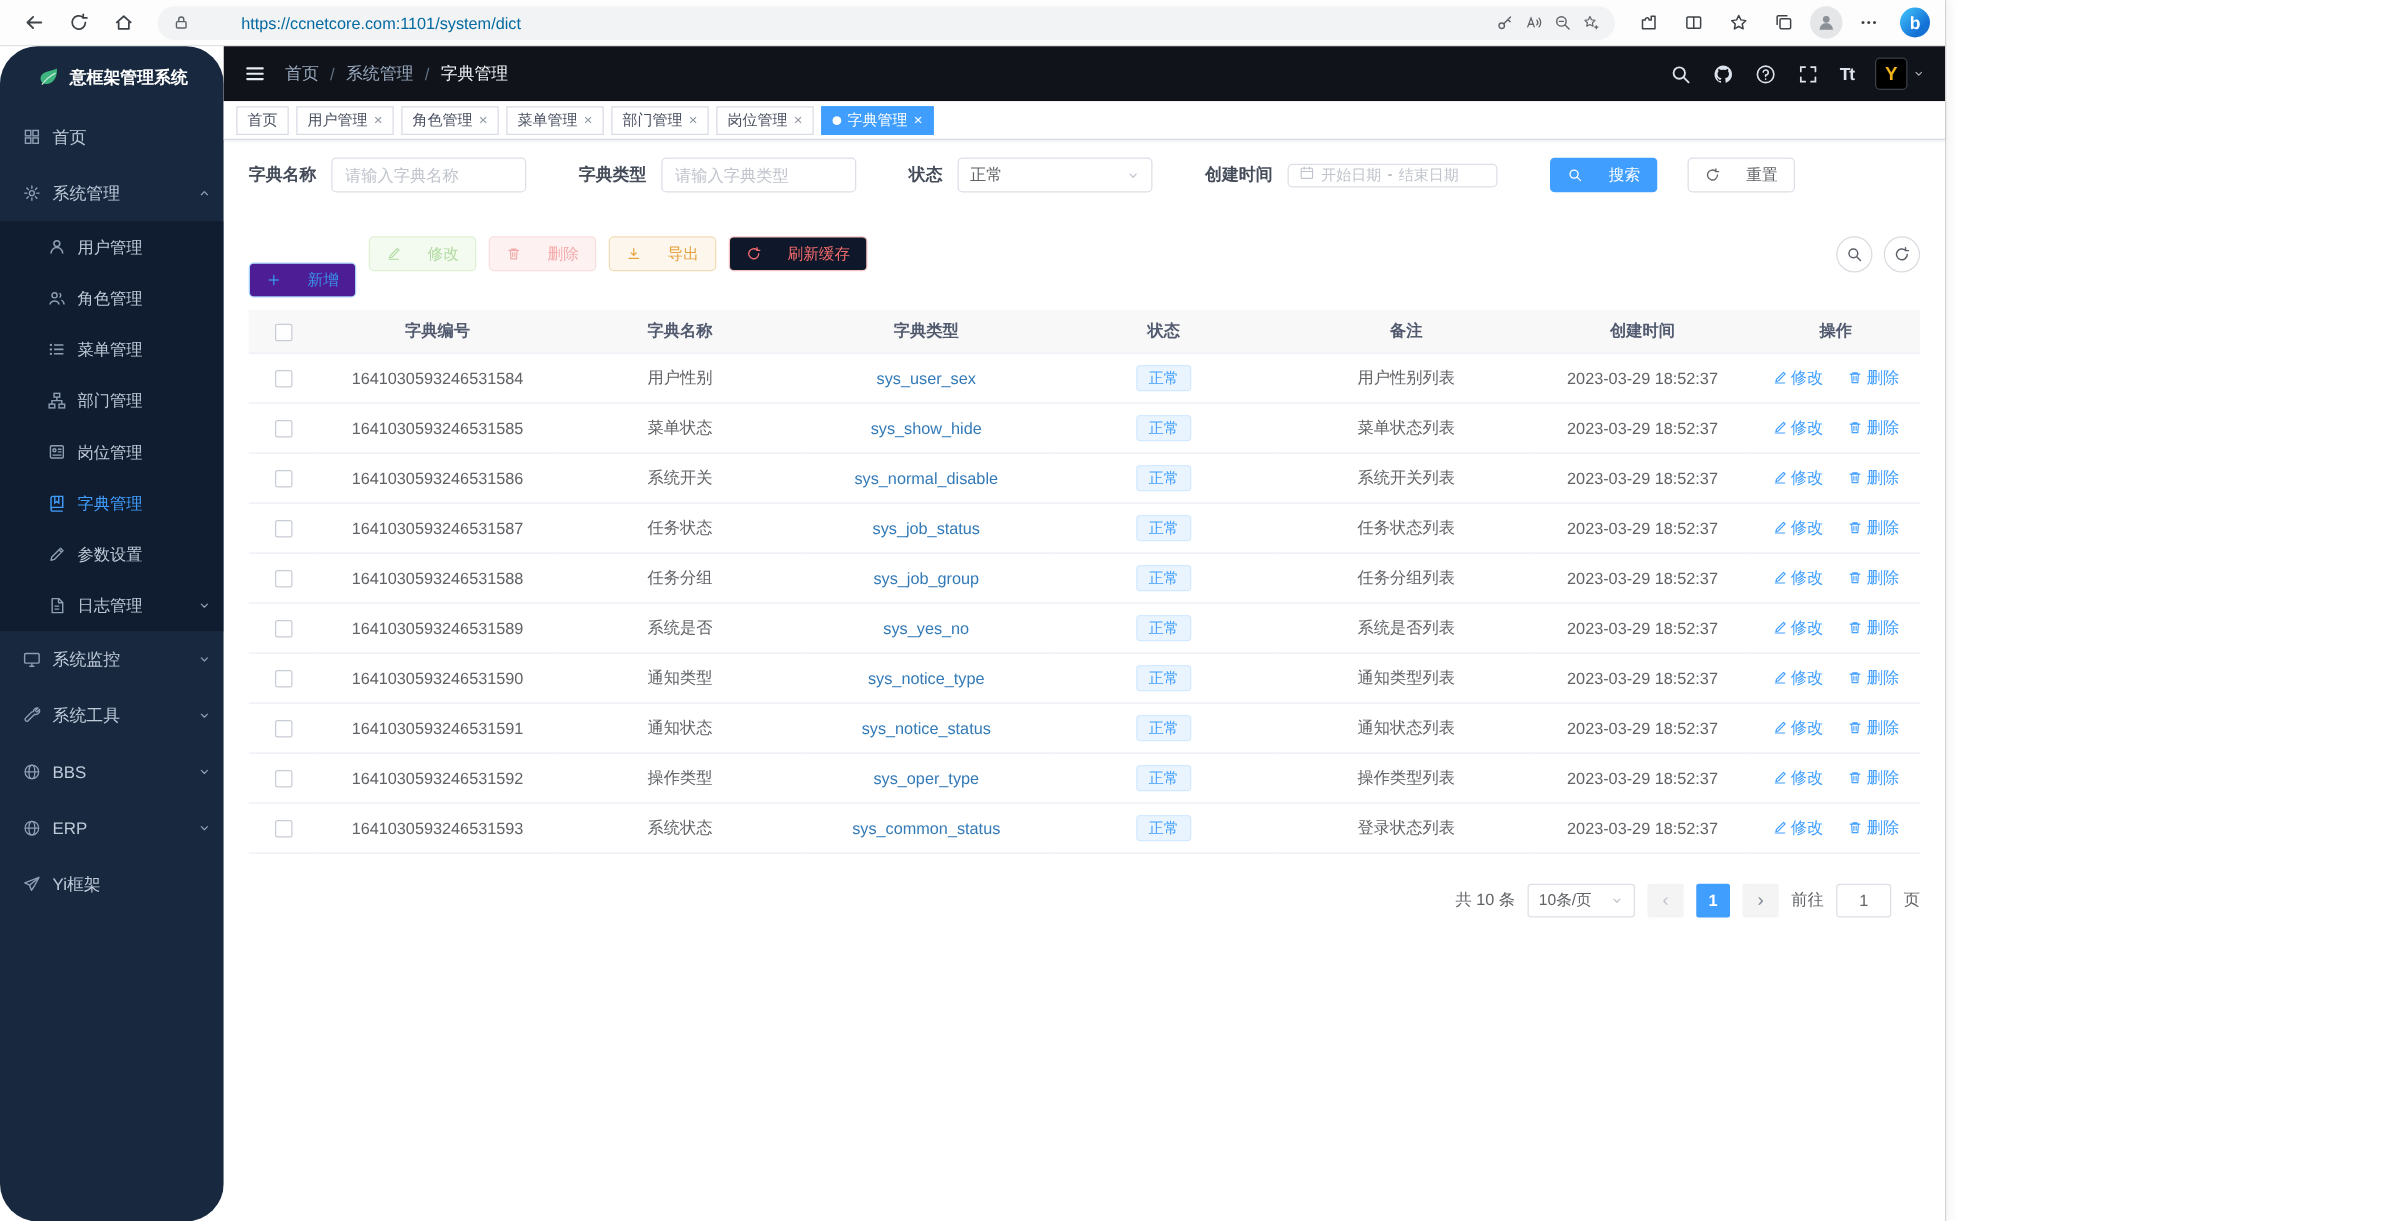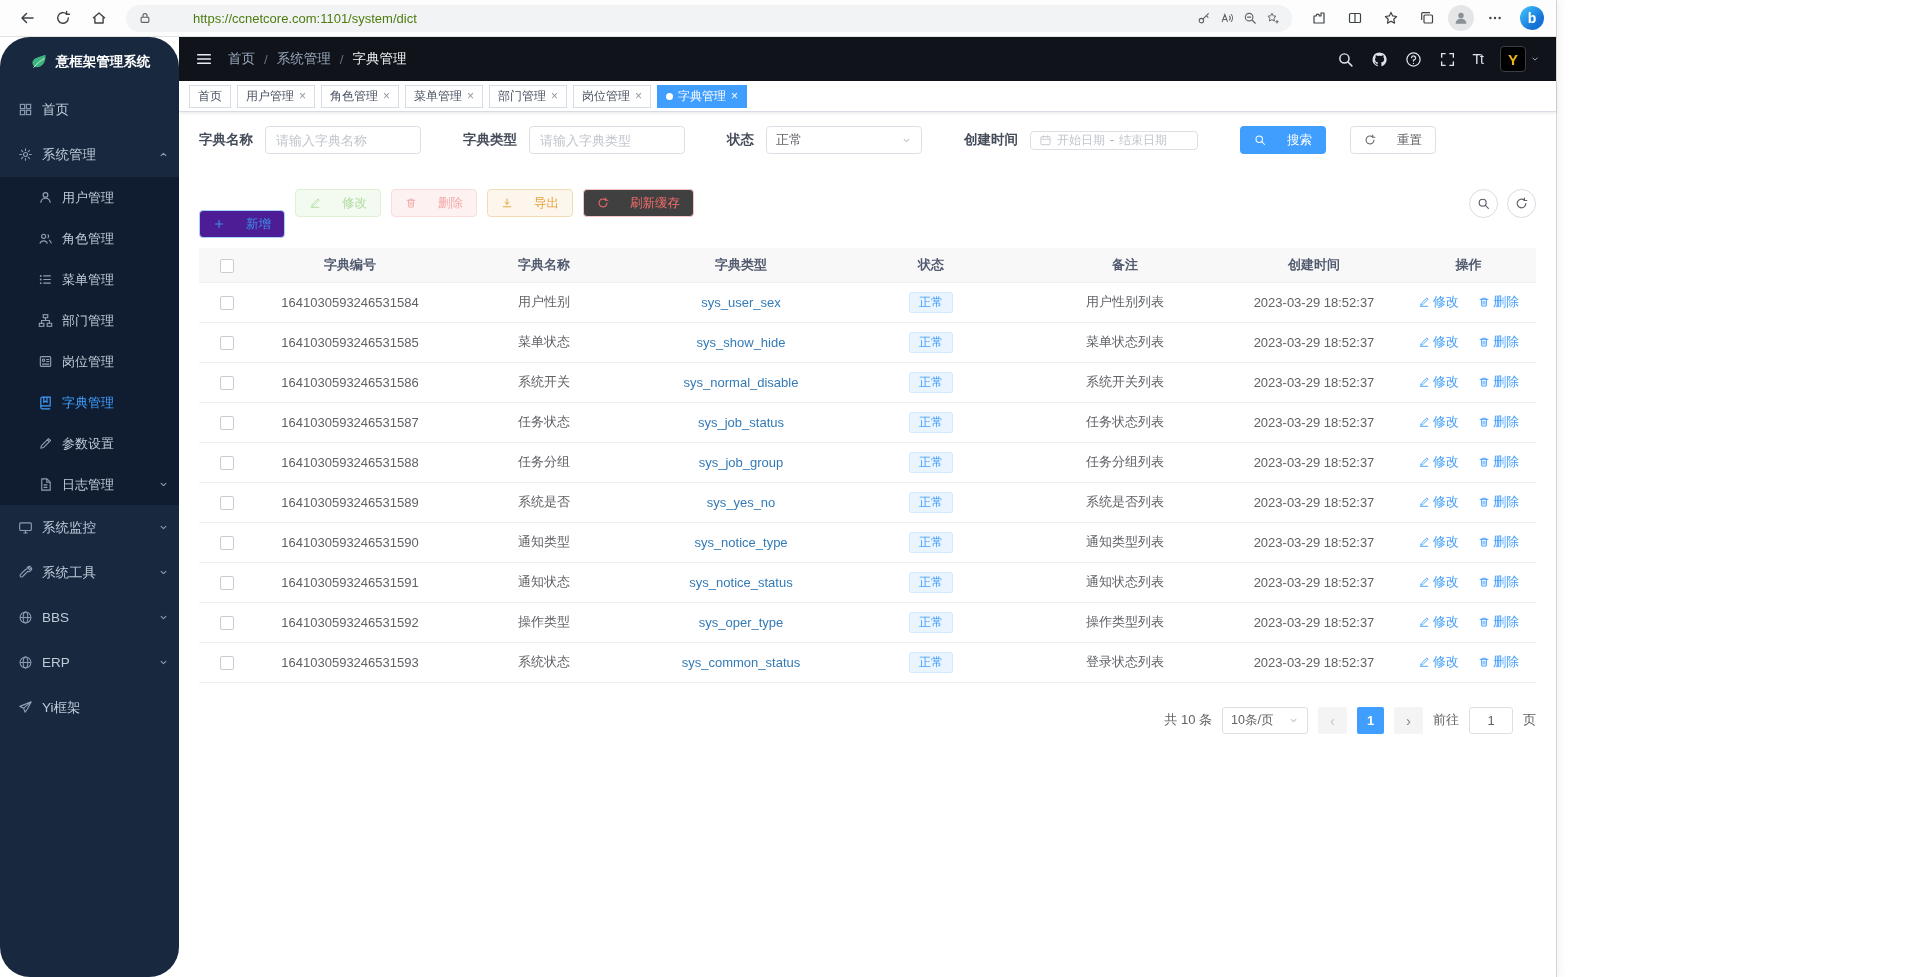--- a/index.html
+++ b/index.html
@@ -8,21 +8,21 @@
   svg { display:block; }
   .screen { position:relative; width:1918px; height:977px; background:#fff; }
   .window { position:absolute; left:0; top:0; width:1557px; height:977px; display:flex; flex-direction:column; background:#fff; border-right:1px solid #d4d4d4; box-shadow:3px 0 8px rgba(0,0,0,.05); }
 
   
   .browser-bar { height:37px; flex-shrink:0; background:#fdfdfd; border-bottom:1px solid #e2e2e2; display:flex; align-items:center; padding:0 12px; gap:6px; color:#4d5156; }
   .nav-btn { width:30px; height:28px; border-radius:5px; display:flex; align-items:center; justify-content:center; color:#3e4347; cursor:pointer; flex-shrink:0; }
   .bic { width:16px; height:16px; }
   .bic.sm { width:14px; height:14px; }
   .pill { flex:1; height:27px; background:#f1f3f4; border-radius:14px; display:flex; align-items:center; padding:0 12px; gap:9px; margin:0 6px; min-width:0; }
-  .pill .url { flex:1; font-size:13px; color:#4d7c0f; white-space:nowrap; overflow:hidden;padding-left:32px; }
+  .pill .url { flex:1; font-size:13px; color:#0369a1; white-space:nowrap; overflow:hidden;padding-left:32px; }
   .pill .bic { color:#5f6368; cursor:pointer; flex-shrink:0; }
   .avatar { width:26px; height:26px; border-radius:50%; background:#e4e6e8; display:flex; align-items:center; justify-content:center; color:#8a9096; cursor:pointer; flex-shrink:0; }
   .bing { width:24px; height:24px; border-radius:50%; background:linear-gradient(135deg,#45c8ff 0%,#1472d6 70%); color:#fff; font-weight:bold; font-size:14px; display:flex; align-items:center; justify-content:center; cursor:pointer; flex-shrink:0; margin-left:4px; }
 
   
   .app { flex:1; display:flex; min-height:0; }
   .sidebar { width:179px; flex-shrink:0; background:#17283f; color:#bfcbd9; overflow:hidden;border-radius:30px; }
   .logo-row { height:50px; display:flex; align-items:center; justify-content:center; gap:7px; cursor:pointer; }
   .logo-row .mic { width:20px; height:20px; }
   .logo-text { color:#fff; font-weight:bold; font-size:13.5px; white-space:nowrap; }
@@ -38,21 +38,21 @@
 
   
   .navbar { height:44px; flex-shrink:0; background:#101319; display:flex; align-items:center; padding:0 16px; gap:15px; }
   .hamburger { width:18px; height:18px; color:#e8edf3; cursor:pointer; }
   .crumbs { display:flex; align-items:center; gap:9px; font-size:13.5px; }
   .crumbs .crumb { color:#97a8be; cursor:pointer; }
   .crumbs .sep { color:#5f6f82; }
   .crumbs .cur { color:#f0f3f7; cursor:default; }
   .nav-right { margin-left:auto; display:flex; align-items:center; gap:17px; color:#dde3ec; }
   .nicon { width:17px; height:17px; cursor:pointer; }
-  .tt { font-size:14px; font-weight:normal; cursor:pointer; letter-spacing:-1px; }
+  .tt { font-size:14px; font-weight:bold; cursor:pointer; letter-spacing:-1px; }
   .ylogo-wrap { display:flex; align-items:center; gap:4px; cursor:pointer; }
   .ylogo { width:26px; height:26px; border-radius:4px; background:#000; border:1px solid #3a3f47; color:#f0b219; font-weight:bold; font-size:15px; display:flex; align-items:center; justify-content:center; }
   .ylogo-caret { width:10px; height:10px; color:#aab3bf; }
 
   
   .tags-row { height:31px; flex-shrink:0; background:#fff; border-bottom:1px solid #d8dce5; box-shadow:0 1px 3px rgba(0,0,0,.10); display:flex; align-items:center; padding:0 10px; gap:6px; }
   .tag-chip { height:23px; display:inline-flex; align-items:center; gap:5px; padding:0 8px; border:1px solid #d8dce5; background:#fff; color:#495060; font-size:12px; cursor:pointer; white-space:nowrap; }
   .tag-chip .x { font-size:12px; color:#90979f; line-height:1; }
   .tag-chip.active { background:#409eff; border-color:#409eff; color:#fff; }
   .tag-chip.active .x { color:#fff; }
@@ -61,35 +61,35 @@
   
   .content { flex:1; padding:14px 20px 0; overflow:hidden; }
 
   .filter-row { display:flex; align-items:center; margin-bottom:14px; font-size:13.5px; }
   .f-item { display:flex; align-items:center; margin-right:42px; }
   .f-label { font-weight:bold; color:#454c59; margin-right:12px; white-space:nowrap; }
   .f-input { width:156px; height:28px; border:1px solid #dcdfe6; border-radius:4px; padding:0 10px; font-size:13px; color:#606266; outline:none; font-family:inherit; }
   .f-input::placeholder { color:#c0c4cc; }
   .f-select { width:156px; height:28px; border:1px solid #dcdfe6; border-radius:4px; background:#fff; display:flex; align-items:center; justify-content:space-between; padding:0 9px; font-size:13px; color:#606266; cursor:pointer; }
   .selcaret { width:11px; height:11px; color:#c0c4cc; }
-  .f-date { width:168px; height:19px; border:1px solid #dcdfe6; border-radius:4px; background:#fff; display:flex; align-items:center; padding:0 8px; gap:5px; font-size:12px; cursor:pointer; }
+  .f-date { width:168px; height:19px; border:1px solid #dcdfe6; border-radius:4px; background:#fff; display:flex; padding:0 8px; gap:5px; font-size:12px; cursor:pointer; }
   .f-date .cal { width:13px; height:13px; color:#c0c4cc; flex-shrink:0; }
   .f-date .ph { color:#c0c4cc; white-space:nowrap; }
   .f-date .dsep { color:#9aa0a8; }
   .btn { height:28px; border-radius:4px; font-size:12.5px; display:inline-flex; align-items:center; gap:21px; padding:0 13px; border:1px solid transparent; cursor:pointer; white-space:nowrap; font-family:inherit; }
   .btn .bi { width:12px; height:12px; }
   .btn-primary { background:#409eff; color:#fff; }
   .btn-default { background:#fff; border-color:#dcdfe6; color:#606266; margin-left:24px; }
 
   .toolbar-row { display:flex; align-items:center; gap:10px; margin-bottom:10px; }
   .btn-add { background:#4c1d95; border-color:#a9d2fb; color:#3a8ee6;margin-top:42px; }
   .btn-edit-dis { background:#f3faef; border-color:#dff0d5; color:#b0dba0; cursor:not-allowed; }
   .btn-del-dis { background:#fdf1f1; border-color:#fadddd; color:#f4a9a9; cursor:not-allowed; }
   .btn-export { background:#fdf6ec; border-color:#f2dcb6; color:#e6a23c; }
-  .btn-cache { background:#404040; border-color:#f7c3c3; color:#f56c6c; }
+  .btn-cache { background:#0f172a; border-color:#f7c3c3; color:#f56c6c; }
   .mini-circles { margin-left:auto; display:flex; gap:9px; }
   .circle-btn { width:29px; height:29px; border-radius:50%; border:1px solid #d9dce0; background:#fff; color:#5a5e66; display:flex; align-items:center; justify-content:center; cursor:pointer; }
   .circle-btn svg { width:13px; height:13px; }
 
   table.grid { width:100%; border-collapse:collapse; font-size:13px; color:#606266; table-layout:fixed; }
   .grid th { background:#f8f8f9; color:#515a6e; font-weight:bold; height:34px; border-bottom:1px solid #ebeef5; text-align:center; font-size:13px; }
   .grid td { height:40px; border-bottom:1px solid #ebeef5; text-align:center; white-space:nowrap; overflow:hidden; }
   .checkbox { width:14px; height:14px; border:1px solid #c8ccd4; border-radius:2px; background:#fff; display:inline-block; vertical-align:middle; cursor:pointer; }
   .type-link { color:#337ab7; cursor:pointer; }
   .status-tag { display:inline-block; padding:0 9px; height:21px; line-height:19px; font-size:12px; color:#409eff; background:#e9f4ff; border:1px solid #d2e9ff; border-radius:3px; }

